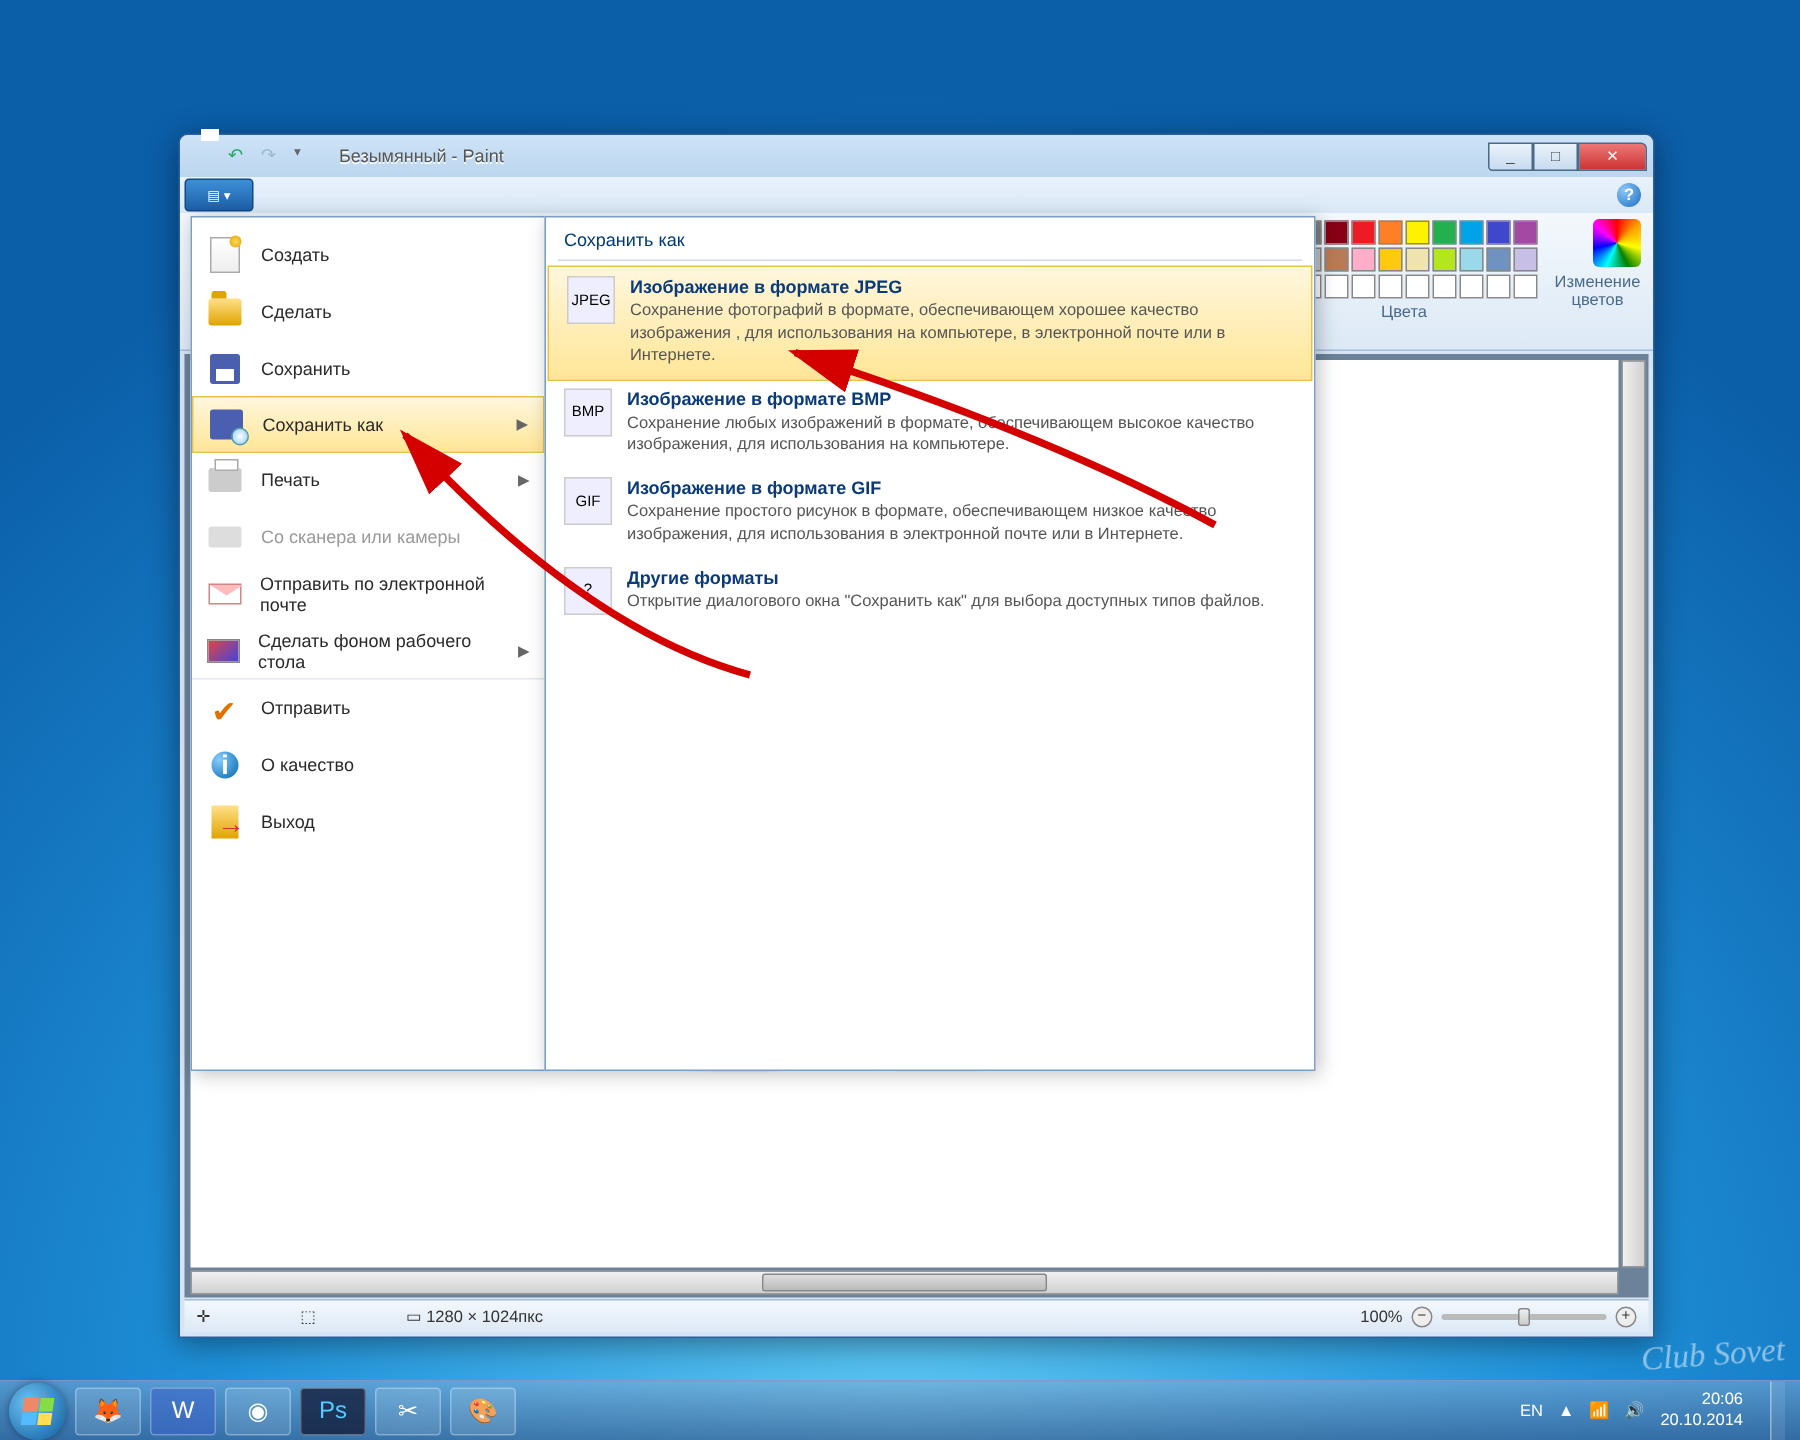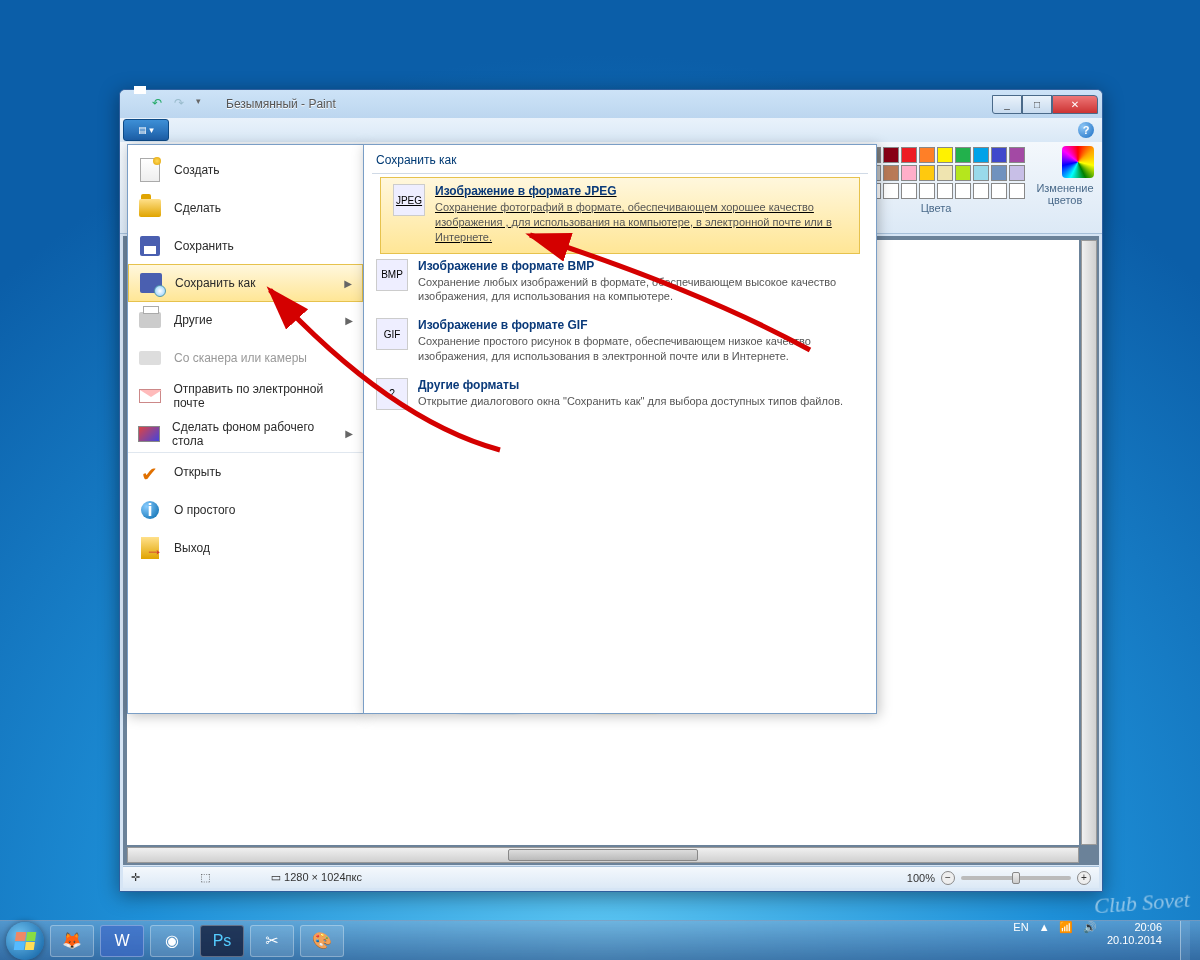--- a/index.html
+++ b/index.html
@@ -61,39 +61,39 @@
 .fm-item.highlighted { background:linear-gradient(#fff7dd,#ffe696); border:1px solid #e6c24d; margin:-1px 0; }
 .fm-item .arrow { margin-left:auto; color:#666; font-size:10px;}
 .fm-item.disabled { color:#999; }
 .fm-icon { width:24px; height:24px; display:inline-flex; align-items:center; justify-content:center; font-size:18px;}
 
 
 .submenu { position:absolute; left:243px; top:54px; width:514px; height:570px; background:#fff; border:1px solid #7a9ec6; box-shadow:2px 2px 12px rgba(0,0,0,.25); z-index:10; }
 .submenu-title { padding:8px 12px 6px; font-size:12px; color:#003a74; }
 .submenu-title-line { height:1px; background:#d0dae6; margin:0 8px 4px;}
 .sm-item { display:flex; gap:10px; padding:6px 12px 8px; font-size:11px; position:relative;}
-.sm-item.highlighted { background:linear-gradient(#fff7dd,#ffe696); border:1px solid #e6c24d; margin:-1px 16px;text-decoration:underline;}
+.sm-item.highlighted { background:linear-gradient(#fff7dd,#ffe696); border:1px solid #e6c24d; margin:-1px 1px;}
 .sm-icon { width:32px; height:32px; flex-shrink:0; border:1px solid #ccc; display:flex; align-items:center; justify-content:center; font-size:10px; background:#eef;}
 .sm-text { flex:1; }
 .sm-title { font-weight:bold; color:#0a3a7a; margin-bottom:2px; font-size:12px;}
 .sm-desc { color:#555; line-height:1.35;}
 
 
 .arrow-annot { position:absolute; z-index:30; pointer-events:none; }
 
 
 .taskbar { position:absolute; left:0; right:0; bottom:0; height:40px; background:linear-gradient(rgba(130,170,210,.55),rgba(60,100,150,.75)); backdrop-filter:blur(4px); display:flex; align-items:center; padding:0 6px; border-top:1px solid rgba(255,255,255,.3);}
 .start-btn { width:38px; height:38px; border-radius:50%; background:radial-gradient(circle at 35% 35%, #6fc2f0, #0a5a9e); display:flex; align-items:center; justify-content:center; box-shadow:0 0 6px rgba(0,0,0,.4);}
 .start-flag { width:20px; height:18px; display:grid; grid-template:1fr 1fr / 1fr 1fr; gap:1px; transform:skewX(-8deg);}
 .start-flag span:nth-child(1){background:#e86;}
 .start-flag span:nth-child(2){background:#8d4;}
 .start-flag span:nth-child(3){background:#5bf;}
 .start-flag span:nth-child(4){background:#fd5;}
 .tb-item { width:44px; height:32px; margin-left:6px; border:1px solid rgba(255,255,255,.3); border-radius:3px; background:rgba(255,255,255,.12); display:flex; align-items:center; justify-content:center; color:#fff; font-size:16px;}
-.tray { margin-left:auto; display:flex; align-items:flex-start; gap:10px; color:#fff; font-size:11px; padding-right:4px;}
+.tray { margin-left:auto; display:flex; align-items:center; gap:10px; color:#fff; font-size:11px; padding-right:4px;}
 .tray-clock { text-align:right; line-height:1.2;}
 .tray .show-desktop { width:10px; height:40px; border-left:1px solid rgba(255,255,255,.4); margin-left:8px; background:rgba(255,255,255,.1);}
 
 
 .watermark { position:absolute; right:10px; bottom:44px; color:rgba(255,255,255,.5); font-size:22px; font-style:italic; font-family:Georgia,serif; transform:rotate(-4deg); z-index:5; }
 
 
 .ico-new { background:linear-gradient(#fff,#eee); border:1px solid #aaa; width:20px; height:24px; position:relative;}
 .ico-new::after{content:"";position:absolute;right:-2px;top:-2px;width:8px;height:8px;background:radial-gradient(#ffd95a,#e0a000);border-radius:50%;}
 .ico-open { width:22px; height:18px; background:linear-gradient(#ffe08a,#e0a400); border-radius:2px; position:relative;}
@@ -241,21 +241,21 @@
         <span class="fm-icon">
           <span class="ico-saveas"></span>
         </span>
         <span>Сохранить как</span>
         <span class="arrow">▶</span>
       </div>
       <div class="fm-item">
         <span class="fm-icon">
           <span class="ico-print"></span>
         </span>
-        <span>Другие</span>
+        <span>Печать</span>
         <span class="arrow">▶</span>
       </div>
       <div class="fm-item disabled">
         <span class="fm-icon">
           <span class="ico-scan"></span>
         </span>
         <span>Со сканера или камеры</span>
       </div>
       <div class="fm-item">
         <span class="fm-icon">
@@ -267,27 +267,27 @@
         <span class="fm-icon">
           <span class="ico-desktop"></span>
         </span>
         <span>Сделать фоном рабочего стола</span>
         <span class="arrow">▶</span>
       </div>
       <div class="fm-item">
         <span class="fm-icon">
           <span class="ico-props"></span>
         </span>
-        <span>Открыть</span>
+        <span>Отправить</span>
       </div>
       <div class="fm-item">
         <span class="fm-icon">
           <span class="ico-about">i</span>
         </span>
-        <span>О простого</span>
+        <span>О качество</span>
       </div>
       <div class="fm-item">
         <span class="fm-icon">
           <span class="ico-exit"></span>
         </span>
         <span>Выход</span>
       </div>
     </div>
 
   <div class="submenu">

